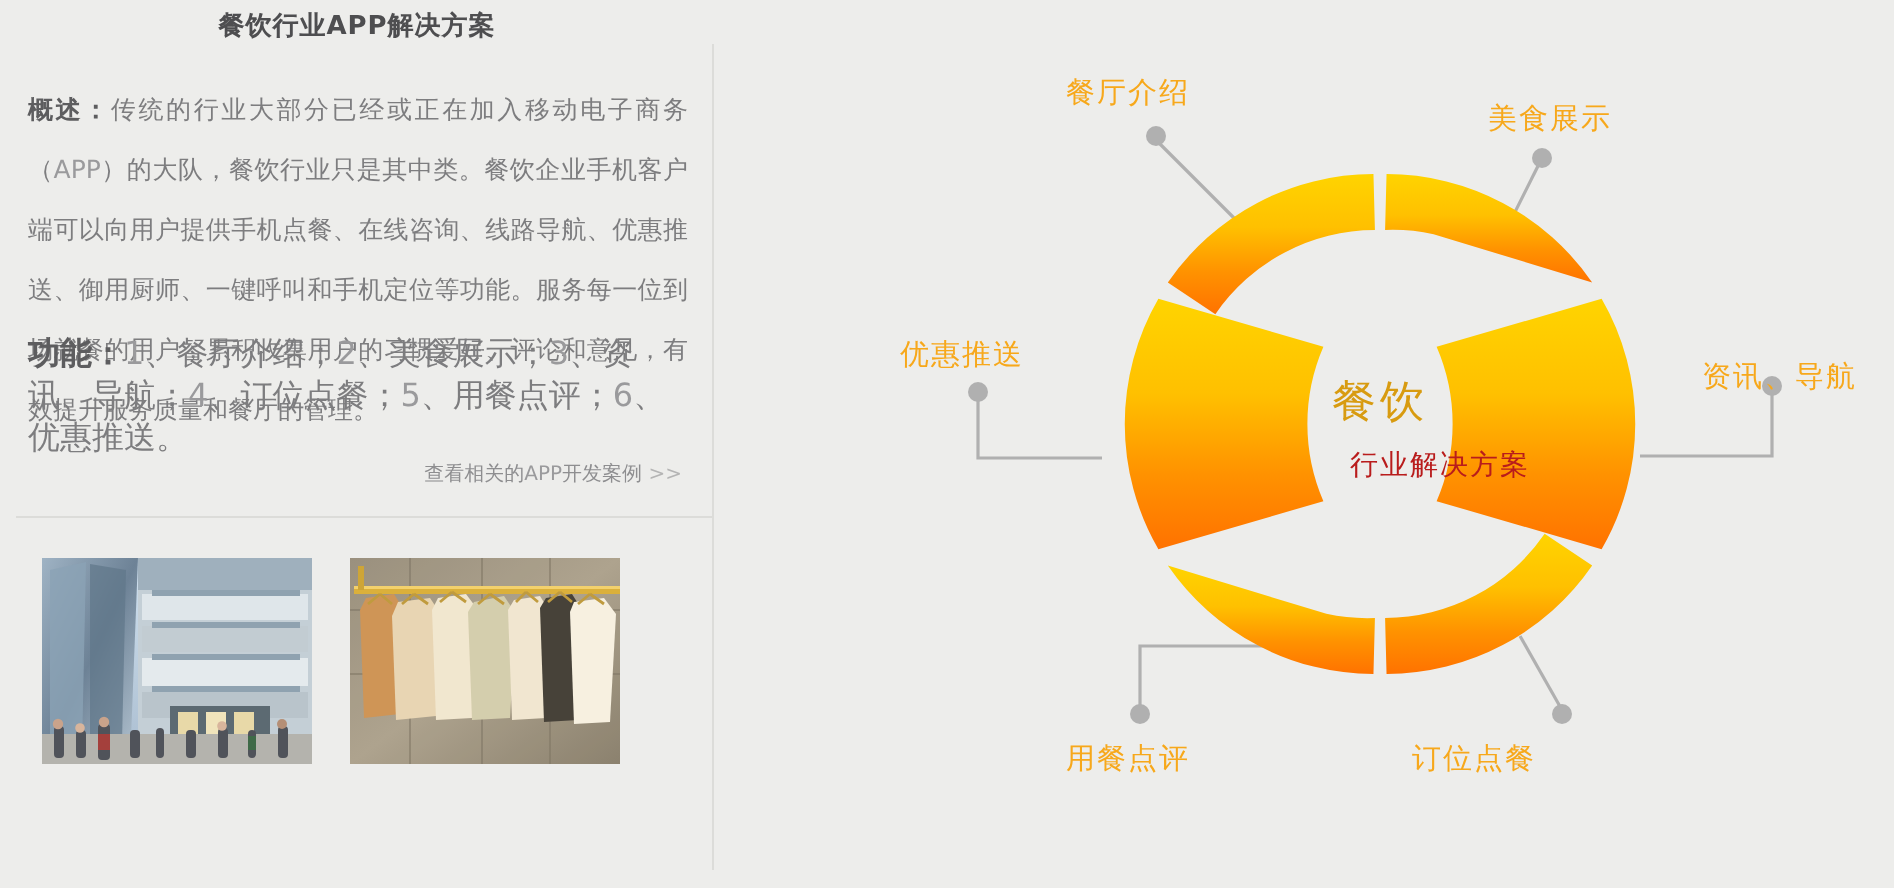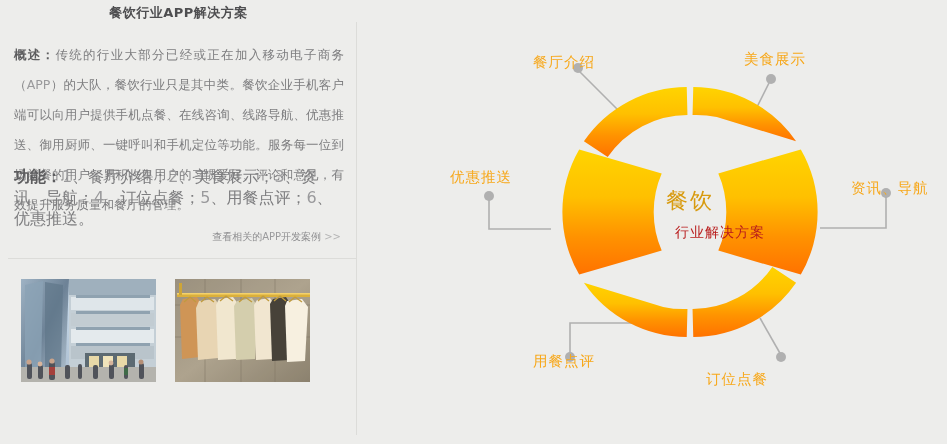--- a/index.html
+++ b/index.html
@@ -348,18 +348,18 @@
          A 125 125 0 0 1 686.73 87.00
          L 687.46 115.00
          A 97 97 0 0 0 607.68 157.09
          Z"></path>
   </g>
 </svg>
 
 <div class="donut-center-main">餐饮</div>
 <div class="donut-center-sub">行业解决方案</div>
 
-<div class="node-label" style="left:533px; top:37px;margin-top:16px;">餐厅介绍</div>
+<div class="node-label" style="left:533px; top:37px;">餐厅介绍</div>
 <div class="node-label" style="left:744px; top:50px;">美食展示</div>
 <div class="node-label" style="left:851px; top:163px;margin-top:16px;">资讯、导航</div>
 <div class="node-label" style="left:706px; top:370px;">订位点餐</div>
-<div class="node-label" style="left:533px; top:352px;">用餐点评</div>
+<div class="node-label" style="left:533px; top:370px;">用餐点评</div>
 <div class="node-label" style="left:450px; top:168px;">优惠推送</div>
 
 </body></html>

